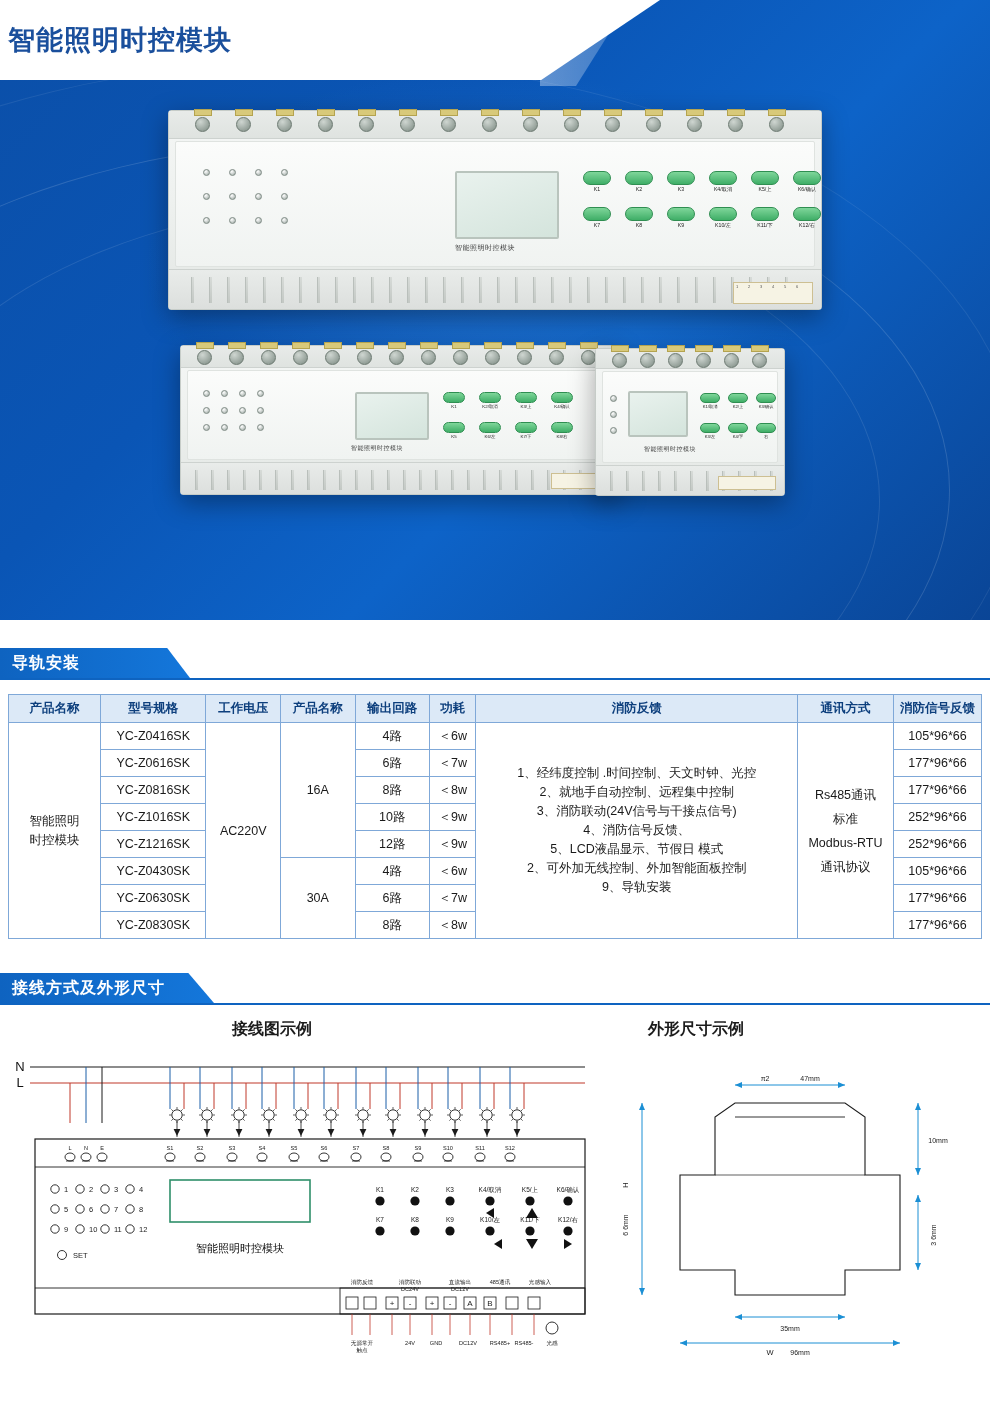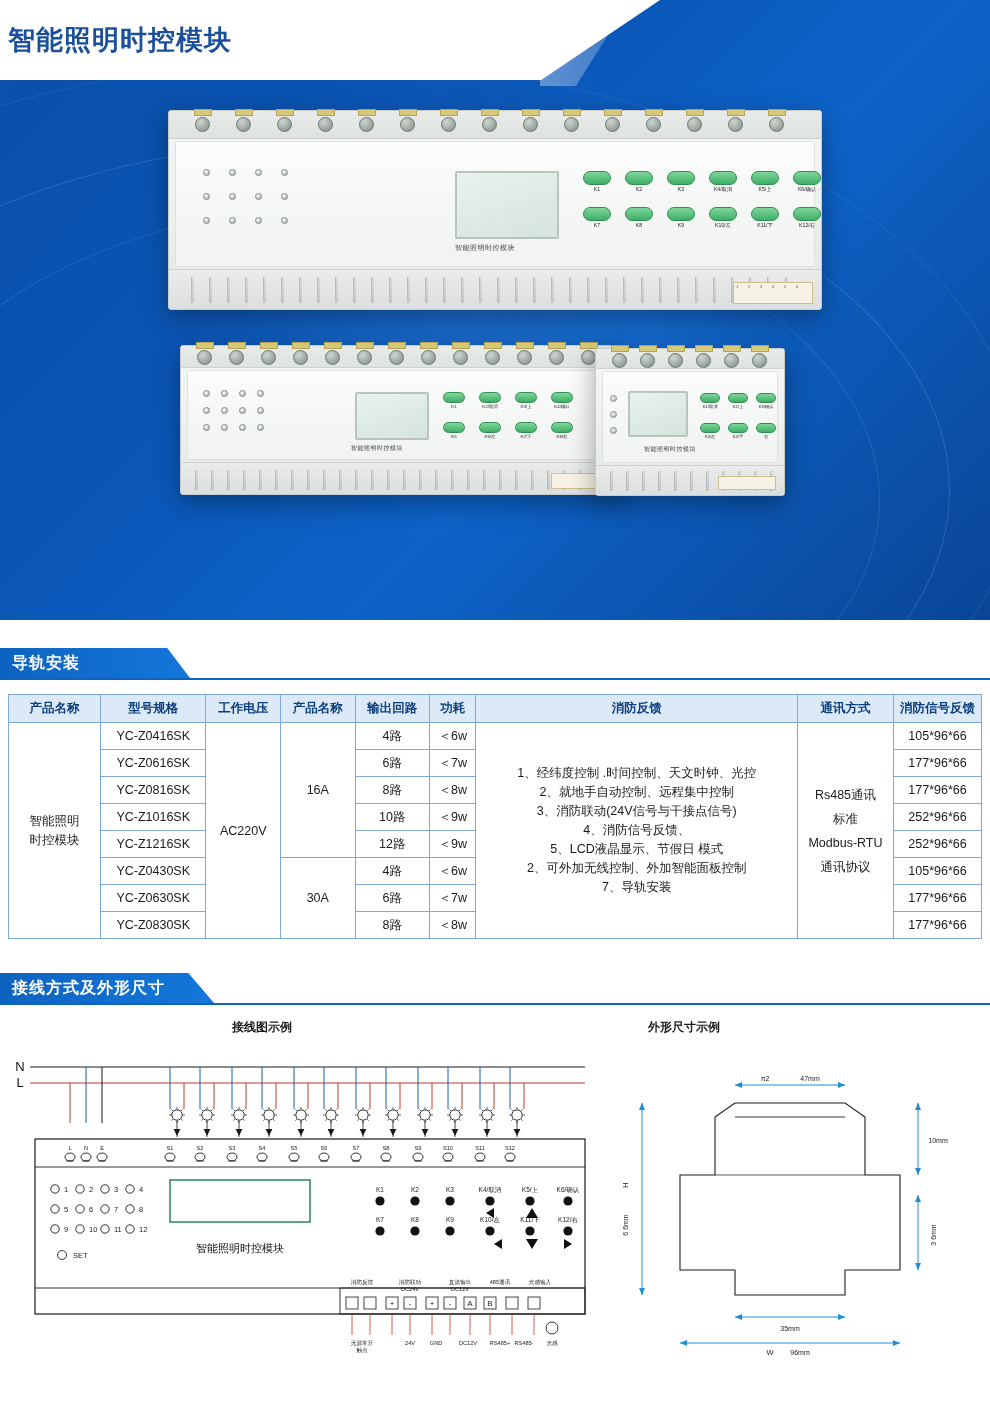--- a/index.html
+++ b/index.html
@@ -155,21 +155,21 @@
   td.feature-cell {
     text-align: left; padding-left: 10px; line-height: 19px; font-size: 12.5px;
   }
   td.name-cell { width: 92px; line-height: 19px; margin-left: 15px; }
   td.comm-cell { width: 96px; line-height: 24px; }
   td.size-cell { width: 88px; }
 
   
   .diagram-area { position: relative; width: 990px; height: 355px; }
   .diag-title {
-    position:absolute; font-size: 12px; font-weight: bold; color:#1b1b1b;
+    position:absolute; font-size: 16px; font-weight: bold; color:#1b1b1b;
   }
   .dt-left { left: 232px; top: 14px; }
   .dt-right { left: 648px; top: 14px; }
 
   svg.wiring { position:absolute; left: 0; top: 0; }
 </style>
 </head>
 <body>
 
 <div class="hero">
@@ -488,21 +488,21 @@
           <td rowspan="5">16A</td>
           <td>4路</td>
           <td>＜6w</td>
           <td class="feature-cell" rowspan="8">
             <div>1、经纬度控制 .时间控制、天文时钟、光控</div>
             <div>2、就地手自动控制、远程集中控制</div>
             <div>3、消防联动(24V信号与干接点信号)</div>
             <div>4、消防信号反馈、</div>
             <div>5、LCD液晶显示、节假日 模式</div>
             <div>2、可外加无线控制、外加智能面板控制</div>
-            <div>7、导轨安装</div>
+            <div>9、导轨安装</div>
           </td>
           <td class="comm-cell" rowspan="8">
             <div>Rs485通讯</div>
             <div>标准</div>
             <div>Modbus-RTU</div>
             <div>通讯协议</div>
           </td>
           <td class="size-cell">105*96*66</td>
         </tr>
         <tr>

